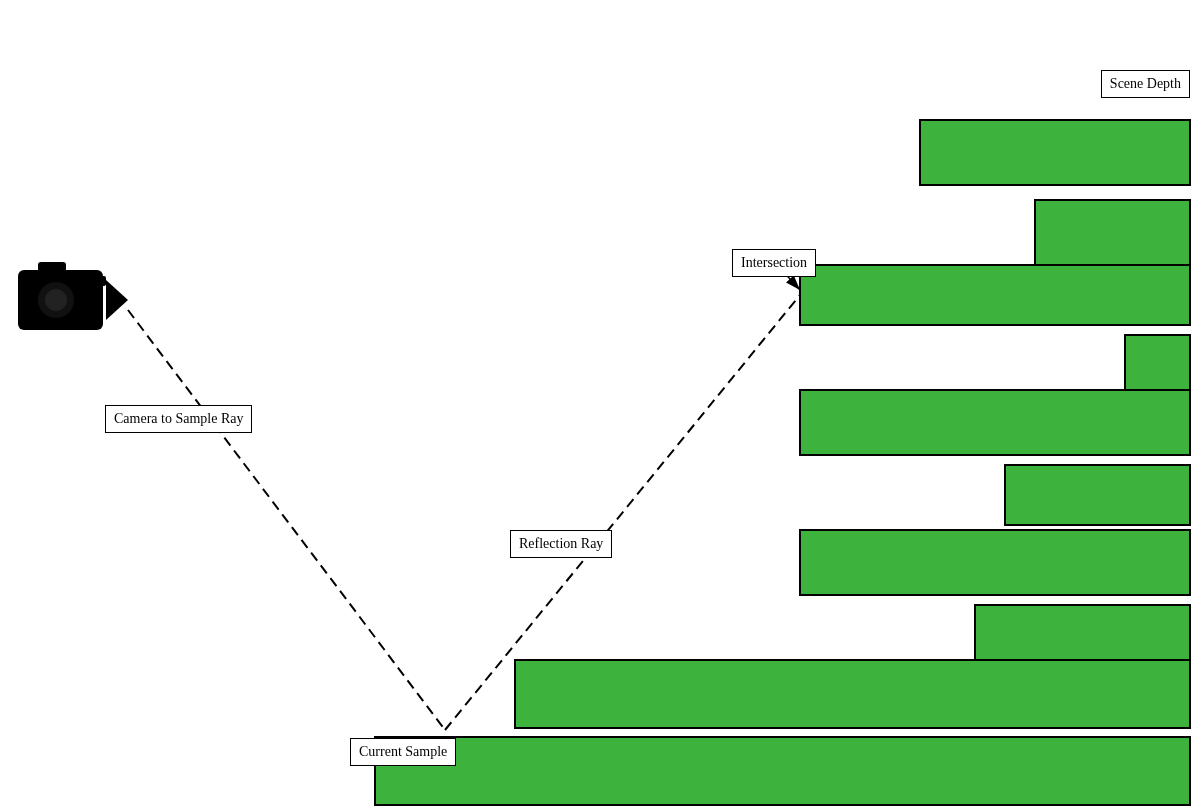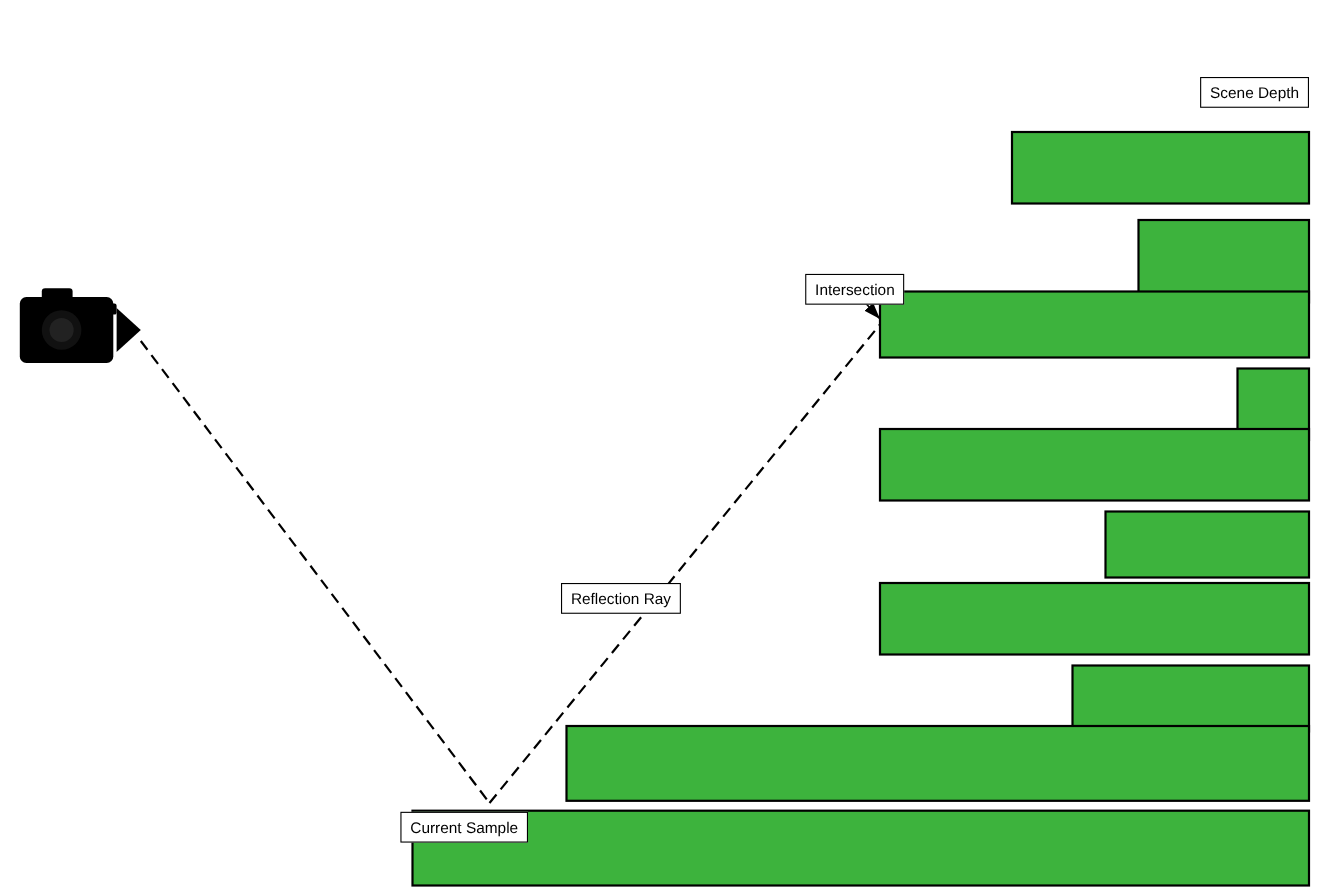--- a/index.html
+++ b/index.html
@@ -9,20 +9,21 @@
       background: #ffffff;
       overflow: hidden;
       position: relative;
       font-family: Arial, sans-serif;
     }
 
     #canvas-area {
       width: 1200px;
       height: 808px;
       position: relative;
+      font-family: Liberation Serif, serif;
     }
 
     svg#diagram {
       position: absolute;
       top: 0; left: 0;
       width: 1200px;
       height: 808px;
     }
 
     .label-box {
@@ -87,18 +88,19 @@
     <rect x="515" y="660" width="675" height="68" fill="#3db33d" stroke="#000000" stroke-width="2"></rect>
 
     <rect x="375" y="737" width="815" height="68" fill="#3db33d" stroke="#000000" stroke-width="2"></rect>
 
   </svg>
 
   <div class="label-box" style="top: 70px; right: 10px;">Scene Depth</div>
 
   <div class="label-box" style="top: 249px; left: 732px;">Intersection</div>
 
+  <div class="label-box" style="top: 405px; left: 105px;">Camera to Sample Ray</div>
 
   <div class="label-box" style="top: 530px; left: 510px;">Reflection Ray</div>
 
-  <div class="label-box" style="top: 738px; left: 364px;">Current Sample</div>
+  <div class="label-box" style="top: 738px; left: 350px;">Current Sample</div>
 
 </div>
 
 </body></html>

